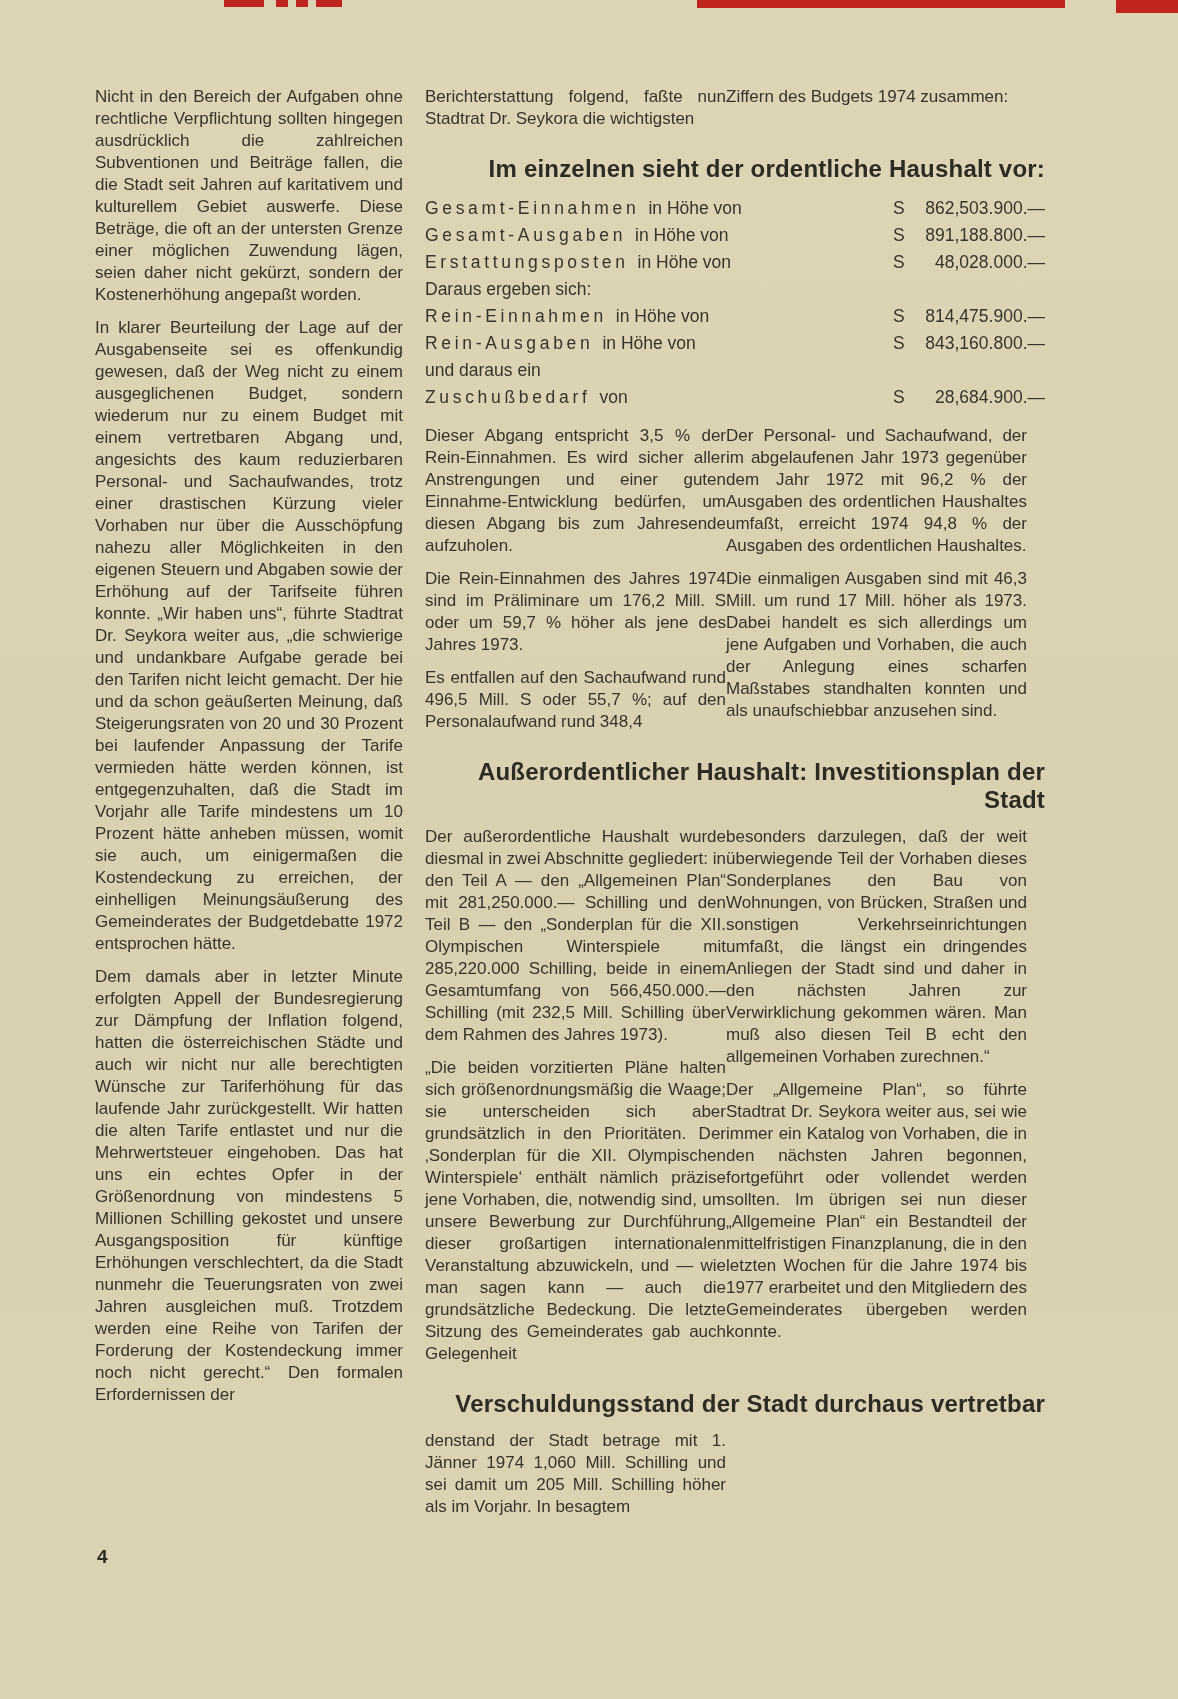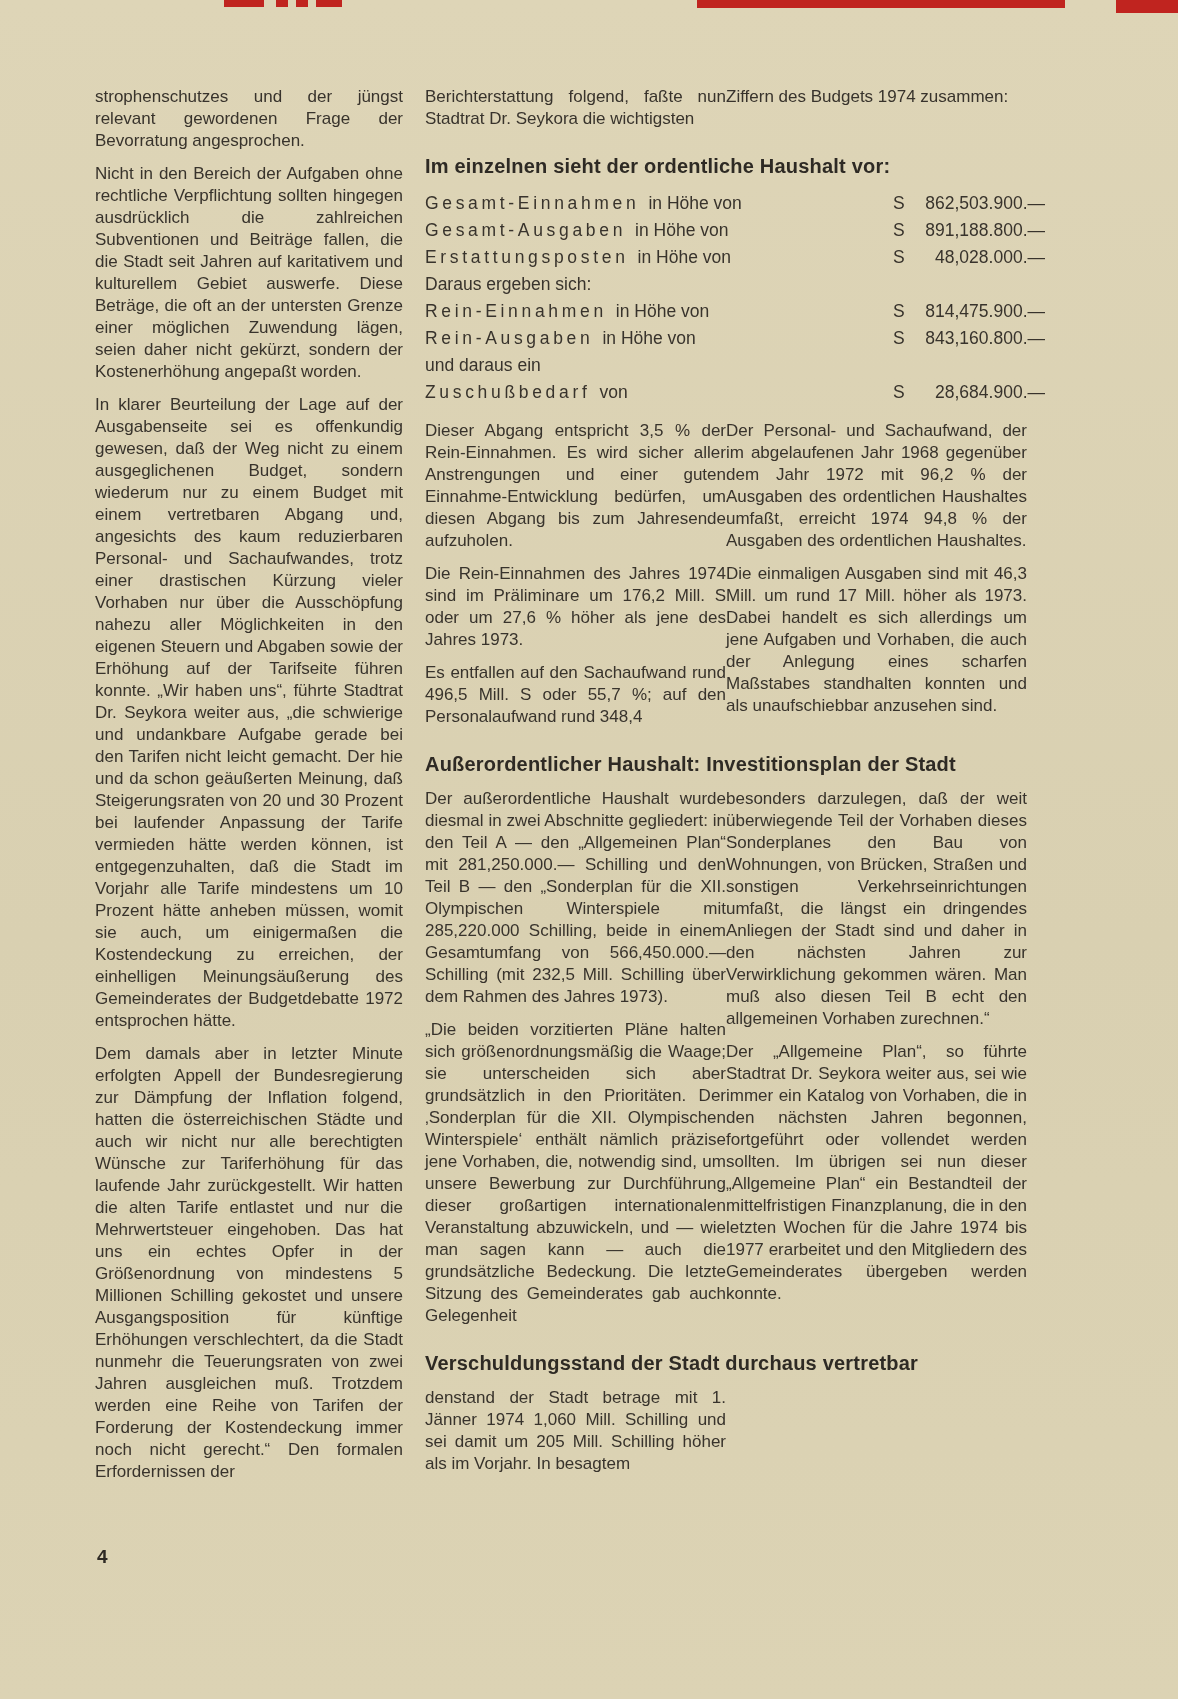--- a/index.html
+++ b/index.html
@@ -30,22 +30,22 @@
 
   p.body {
     font-size:17px; line-height:22px;
     text-align:justify; text-justify:inter-word;
     margin-bottom:11px;
   }
   .two-col { display:flex; }
   .two-col .col { width:301px; }
 
   h2.sec-heading {
-    font-size:20px; font-weight:bold; color:#2e2a24;
-    text-align:left; letter-spacing:0.2px;
+    font-size:24px; font-weight:bold; color:#2e2a24;
+    text-align:right; letter-spacing:0.2px;
     margin:14px 0 12px;
   }
 
   .btable { font-size:17.5px; margin:2px 0 14px; }
   .trow { display:flex; justify-content:space-between; align-items:flex-start; line-height:27px; }
   .tleft { white-space:nowrap; }
   .tlabel { letter-spacing:0.21em; }
   .tsuffix { margin-left:9px; }
   .tvalue { display:flex; justify-content:space-between; width:152px; }
   .tsub { font-weight:normal; line-height:27px; }
@@ -64,21 +64,20 @@
   <div class="mark m1"></div>
   <div class="mark m2"></div>
   <div class="mark m3"></div>
   <div class="mark m4"></div>
   <div class="mark m5"></div>
   <div class="mark m6"></div>
 
   <div class="content">
 
     <div class="col-left">
-      <p class="body">strophenschutzes und der jüngst relevant gewordenen Frage der Bevorratung angesprochen.</p>
       <p class="body">Nicht in den Bereich der Aufgaben ohne rechtliche Verpflichtung sollten hingegen ausdrücklich die zahlreichen Subventionen und Beiträge fallen, die die Stadt seit Jahren auf karitativem und kulturellem Gebiet auswerfe. Diese Beträge, die oft an der untersten Grenze einer möglichen Zuwendung lägen, seien daher nicht gekürzt, sondern der Kostenerhöhung angepaßt worden.</p>
       <p class="body">In klarer Beurteilung der Lage auf der Ausgabenseite sei es offenkundig gewesen, daß der Weg nicht zu einem ausgeglichenen Budget, sondern wiederum nur zu einem Budget mit einem vertretbaren Abgang und, angesichts des kaum reduzierbaren Personal- und Sachaufwandes, trotz einer drastischen Kürzung vieler Vorhaben nur über die Ausschöpfung nahezu aller Möglichkeiten in den eigenen Steuern und Abgaben sowie der Erhöhung auf der Tarifseite führen konnte. „Wir haben uns“, führte Stadtrat Dr. Seykora weiter aus, „die schwierige und undankbare Aufgabe gerade bei den Tarifen nicht leicht gemacht. Der hie und da schon geäußerten Meinung, daß Steigerungsraten von 20 und 30 Prozent bei laufender Anpassung der Tarife vermieden hätte werden können, ist entgegenzuhalten, daß die Stadt im Vorjahr alle Tarife mindestens um 10 Prozent hätte anheben müssen, womit sie auch, um einigermaßen die Kostendeckung zu erreichen, der einhelligen Meinungsäußerung des Gemeinderates der Budgetdebatte 1972 entsprochen hätte.</p>
       <p class="body">Dem damals aber in letzter Minute erfolgten Appell der Bundesregierung zur Dämpfung der Inflation folgend, hatten die österreichischen Städte und auch wir nicht nur alle berechtigten Wünsche zur Tariferhöhung für das laufende Jahr zurückgestellt. Wir hatten die alten Tarife entlastet und nur die Mehrwertsteuer eingehoben. Das hat uns ein echtes Opfer in der Größenordnung von mindestens 5 Millionen Schilling gekostet und unsere Ausgangsposition für künftige Erhöhungen verschlechtert, da die Stadt nunmehr die Teuerungsraten von zwei Jahren ausgleichen muß. Trotzdem werden eine Reihe von Tarifen der Forderung der Kostendeckung immer noch nicht gerecht.“ Den formalen Erfordernissen der</p>
     </div>
 
     <div class="col-main">
 
       <div class="two-col">
         <div class="col">
           <p class="body">Berichterstattung folgend, faßte nun Stadtrat Dr. Seykora die wichtigsten</p>
@@ -133,25 +132,25 @@
           <span class="tvalue">
               <span>S</span>
               <span>28,684.900.—</span>
             </span>
         </div>
       </div>
 
       <div class="two-col">
         <div class="col">
           <p class="body">Dieser Abgang entspricht 3,5 % der Rein-Einnahmen. Es wird sicher aller Anstrengungen und einer guten Einnahme-Entwicklung bedürfen, um diesen Abgang bis zum Jahresende aufzuholen.</p>
-          <p class="body">Die Rein-Einnahmen des Jahres 1974 sind im Präliminare um 176,2 Mill. S oder um 27,6 % höher als jene des Jahres 1973.</p>
+          <p class="body">Die Rein-Einnahmen des Jahres 1974 sind im Präliminare um 176,2 Mill. S oder um 59,7 % höher als jene des Jahres 1973.</p>
           <p class="body">Es entfallen auf den Sachaufwand rund 496,5 Mill. S oder 55,7 %; auf den Personalaufwand rund 348,4</p>
         </div>
         <div class="col">
-          <p class="body">Der Personal- und Sachaufwand, der im abgelaufenen Jahr 1968 gegenüber dem Jahr 1972 mit 96,2 % der Ausgaben des ordentlichen Haushaltes umfaßt, erreicht 1974 94,8 % der Ausgaben des ordentlichen Haushaltes.</p>
+          <p class="body">Der Personal- und Sachaufwand, der im abgelaufenen Jahr 1973 gegenüber dem Jahr 1972 mit 96,2 % der Ausgaben des ordentlichen Haushaltes umfaßt, erreicht 1974 94,8 % der Ausgaben des ordentlichen Haushaltes.</p>
           <p class="body">Die einmaligen Ausgaben sind mit 46,3 Mill. um rund 17 Mill. höher als 1973. Dabei handelt es sich allerdings um jene Aufgaben und Vorhaben, die auch der Anlegung eines scharfen Maßstabes standhalten konnten und als unaufschiebbar anzusehen sind.</p>
         </div>
       </div>
 
       <h2 class="sec-heading">Außerordentlicher Haushalt: Investitionsplan der Stadt</h2>
 
       <div class="two-col">
         <div class="col">
           <p class="body">Der außerordentliche Haushalt wurde diesmal in zwei Abschnitte gegliedert: in den Teil A — den „Allgemeinen Plan“ mit 281,250.000.— Schilling und den Teil B — den „Sonderplan für die XII. Olympischen Winterspiele mit 285,220.000 Schilling, beide in einem Gesamtumfang von 566,450.000.— Schilling (mit 232,5 Mill. Schilling über dem Rahmen des Jahres 1973).</p>
           <p class="body">„Die beiden vorzitierten Pläne halten sich größenordnungsmäßig die Waage; sie unterscheiden sich aber grundsätzlich in den Prioritäten. Der ‚Sonderplan für die XII. Olympischen Winterspiele‘ enthält nämlich präzise jene Vorhaben, die, notwendig sind, um unsere Bewerbung zur Durchführung dieser großartigen internationalen Veranstaltung abzuwickeln, und — wie man sagen kann — auch die grundsätzliche Bedeckung. Die letzte Sitzung des Gemeinderates gab auch Gelegenheit</p>

